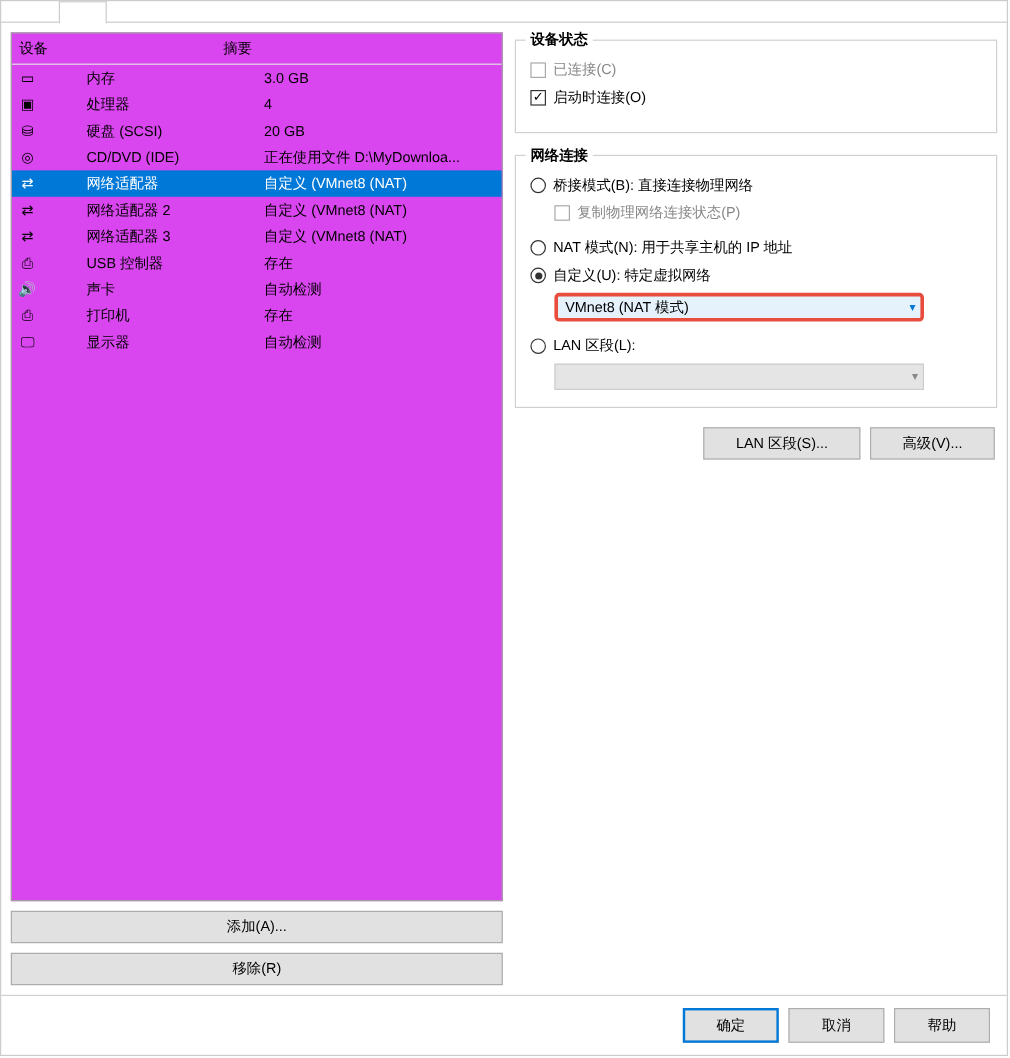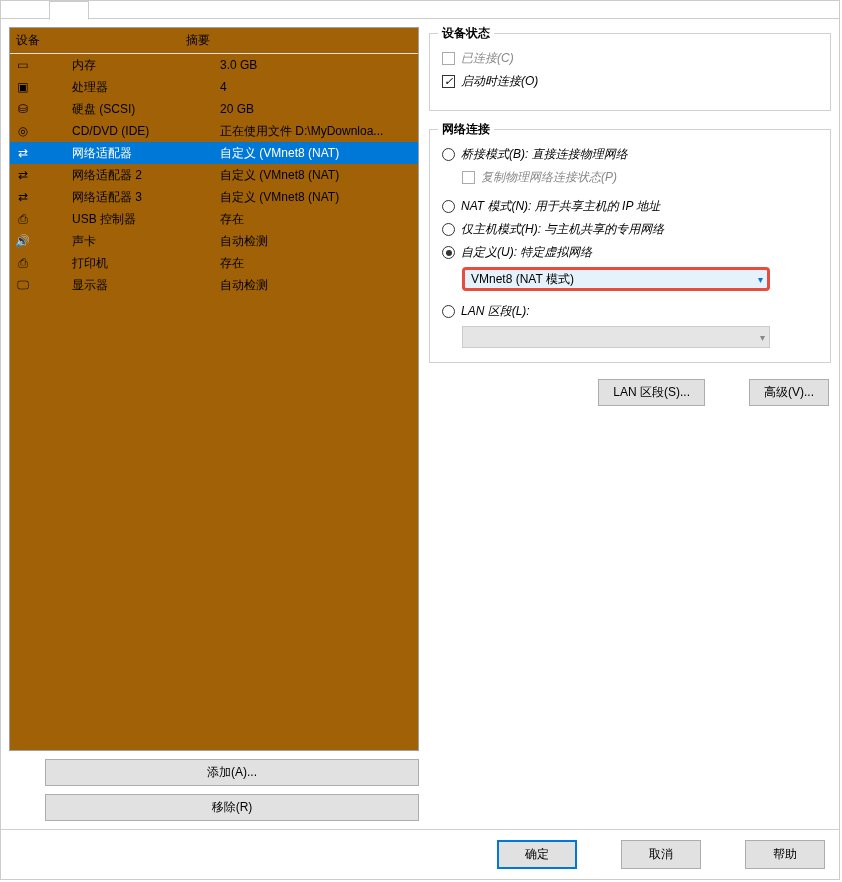--- a/index.html
+++ b/index.html
@@ -25,21 +25,21 @@
       gap: 10px;
     }
     .left-panel {
       width: 410px;
       display: flex;
       flex-direction: column;
     }
     .device-list {
       border: 1px solid #a0a0a0;
       flex: 1;
-      background: #a16207;
+      background: #d946ef;
     }
     .device-header {
       display: flex;
       padding: 4px 6px;
       border-bottom: 1px solid #e0e0e0;
     }
     .col-device { width: 170px; }
     .col-summary { flex: 1; }
     .device-row {
       display: flex;
@@ -63,28 +63,27 @@
     .device-name { width: 148px; white-space: nowrap; overflow: hidden; margin-left: 36px; }
     .device-summary { flex: 1; white-space: nowrap; overflow: hidden; text-overflow: ellipsis; }
     .left-buttons {
       display: flex;
       justify-content: flex-end;
       gap: 8px;
       margin-top: 8px;
       flex-direction: column;
     }
     .btn {
-      padding: 4px 14px;
+      padding: 4px 26px;
       background: #e1e1e1;
       border: 1px solid #adadad;
       font-size: 12px;
       font-family: inherit;
       cursor: pointer;
       min-width: 80px;
-      margin-left: 36px;
     }
     .btn:disabled { color: #888; cursor: default; }
     .right-panel {
       flex: 1;
       display: flex;
       flex-direction: column;
       gap: 12px;
     }
     .group {
       border: 1px solid #d0d0d0;
@@ -98,21 +97,20 @@
       left: 8px;
       background: #fff;
       padding: 0 4px;
       font-weight: bold;
     }
     .checkbox-row, .radio-row {
       display: flex;
       align-items: center;
       gap: 6px;
       margin: 6px 0;
-      font-style: italic;
     }
     .checkbox, .radio {
       width: 13px;
       height: 13px;
       border: 1px solid #333;
       display: inline-flex;
       align-items: center;
       justify-content: center;
       font-size: 10px;
       background: #fff;
@@ -287,24 +285,20 @@
         <div class="checkbox-row indent">
           <span class="checkbox disabled"></span>
           <span class="label-disabled">复制物理网络连接状态(P)</span>
         </div>
 
         <div class="radio-row" style="margin-top:12px;">
           <span class="radio"></span>
           <span>NAT 模式(N): 用于共享主机的 IP 地址</span>
         </div>
 
-        <div class="radio-row">
-          <span class="radio"></span>
-          <span>仅主机模式(H): 与主机共享的专用网络</span>
-        </div>
 
         <div class="radio-row">
           <span class="radio checked"></span>
           <span>自定义(U): 特定虚拟网络</span>
         </div>
         <div class="indent">
           <div class="combo">
             <span>VMnet8 (NAT 模式)</span>
             <span class="combo-arrow">▾</span>
           </div>

